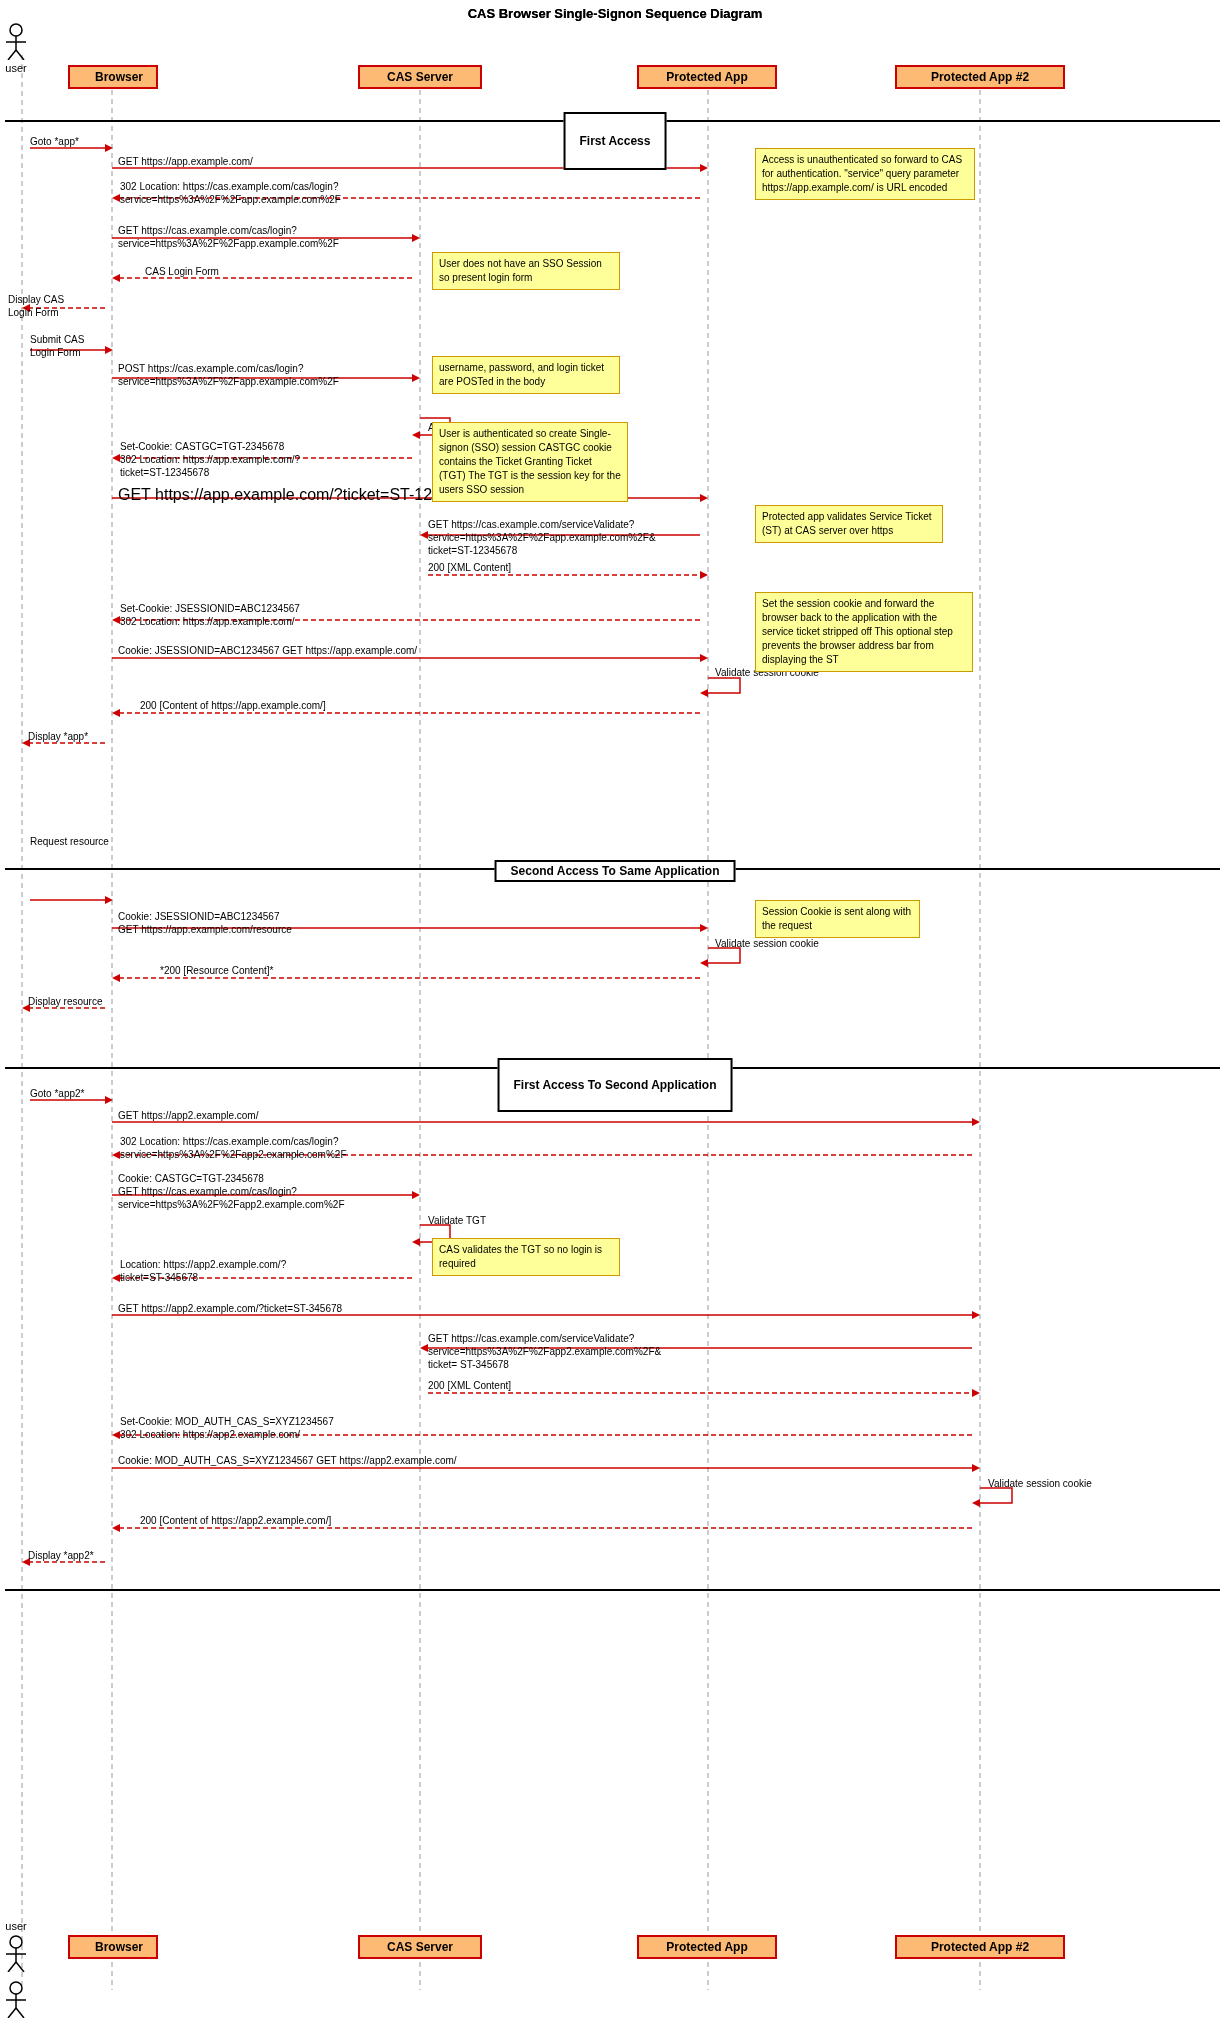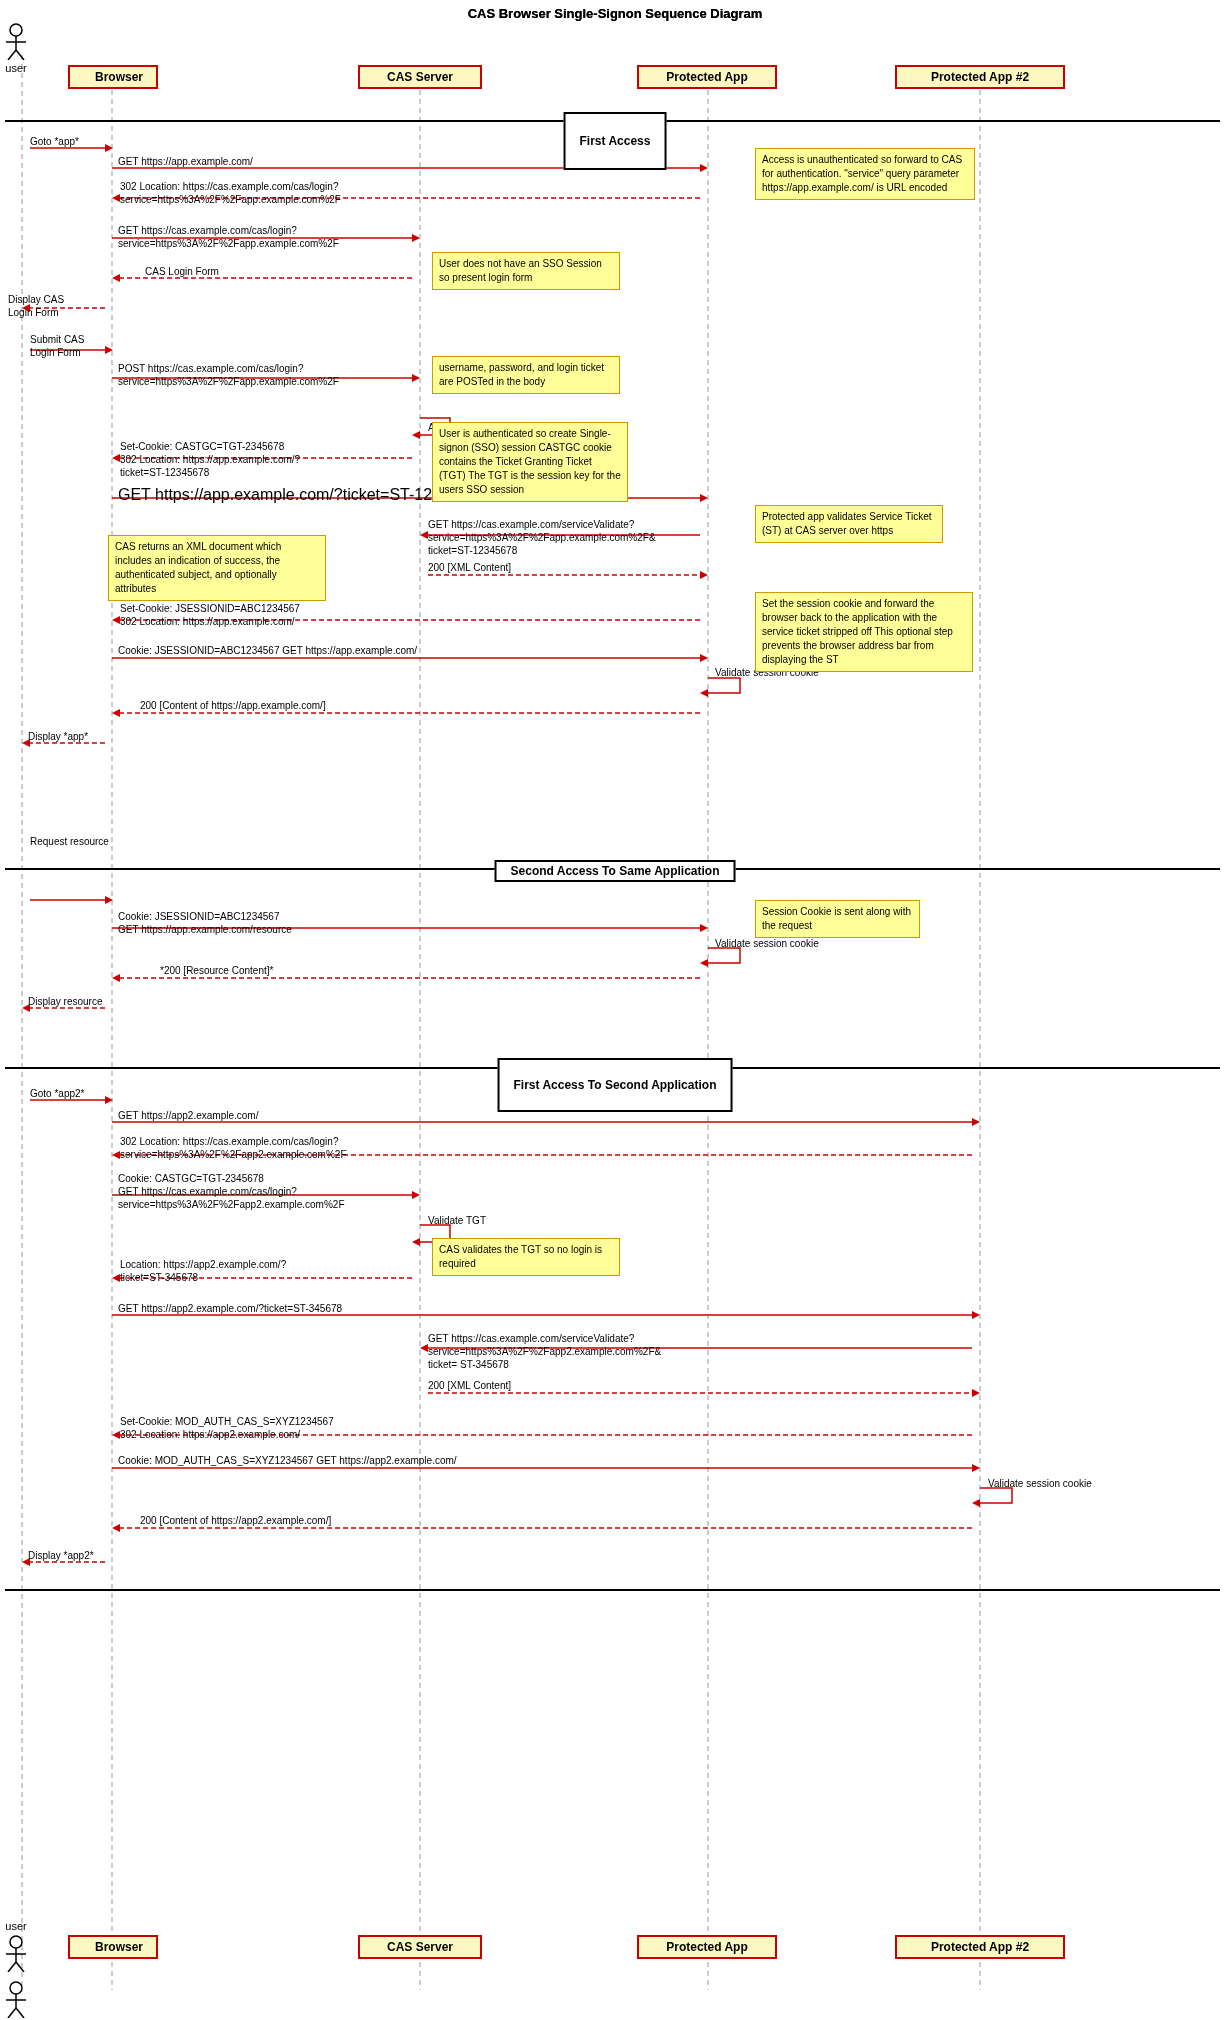--- a/index.html
+++ b/index.html
@@ -20,21 +20,21 @@
     .diagram-title {
       text-align: center;
       font-size: 13px;
       font-weight: bold;
       padding: 8px 0 4px 0;
     }
     
     .lifeline-box {
       position: absolute;
       border: 2px solid #cc0000;
-      background: #fef9c3;
+      background: #fdba74;
       padding: 3px 25px;
       text-align: center;
       font-size: 12px;
       font-weight: bold;
       white-space: nowrap;
     }
     
     .note-box {
       position: absolute;
       background: #ffffcc;
@@ -290,23 +290,20 @@
   </div>
 
   <div class="note-box note-box-yellow" style="position:absolute; top:356px; left:432px; width:188px;">
     username, password, and login ticket are POSTed in the body
   </div>
 
   <div class="note-box note-box-yellow" style="position:absolute; top:422px; left:432px; width:196px;">
     User is authenticated so create Single-signon (SSO) session CASTGC cookie contains the Ticket Granting Ticket (TGT) The TGT is the session key for the users SSO session
   </div>
 
-  <div class="note-box note-box-yellow" style="position:absolute; top:535px; left:108px; width:218px;">
-    CAS returns an XML document which includes an indication of success, the authenticated subject, and optionally attributes
-  </div>
 
   <div class="note-box note-box-yellow" style="position:absolute; top:505px; left:755px; width:188px;">
     Protected app validates Service Ticket (ST) at CAS server over https
   </div>
 
   <div class="note-box note-box-yellow" style="position:absolute; top:592px; left:755px; width:218px;">
     Set the session cookie and forward the browser back to the application with the service ticket stripped off This optional step prevents the browser address bar from displaying the ST
   </div>
 
   <div class="note-box note-box-yellow" style="position:absolute; top:900px; left:755px; width:165px;">

